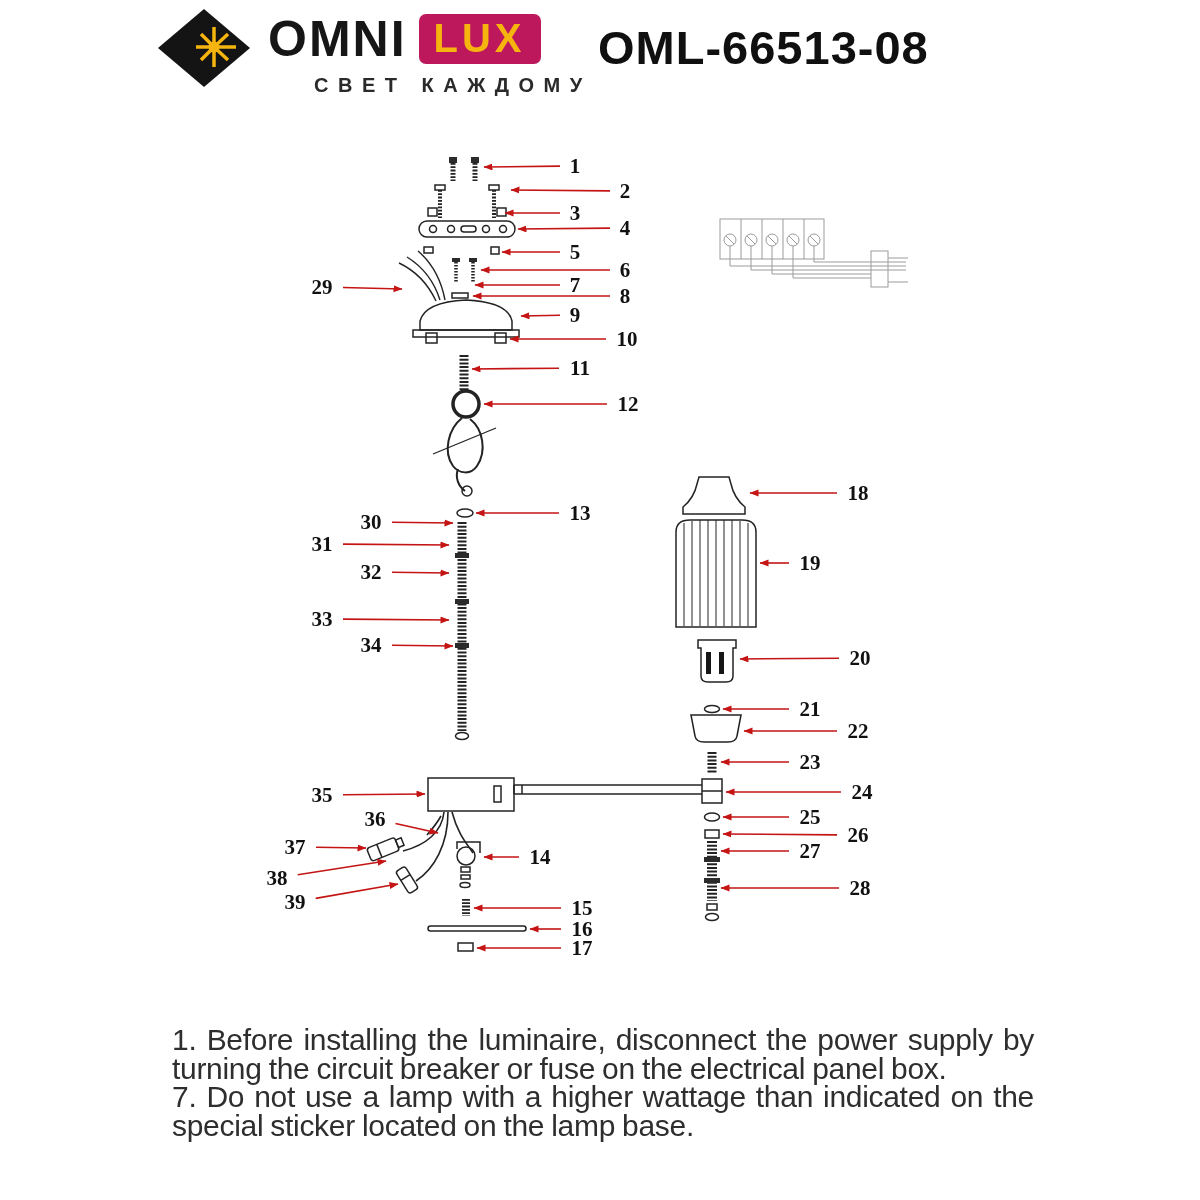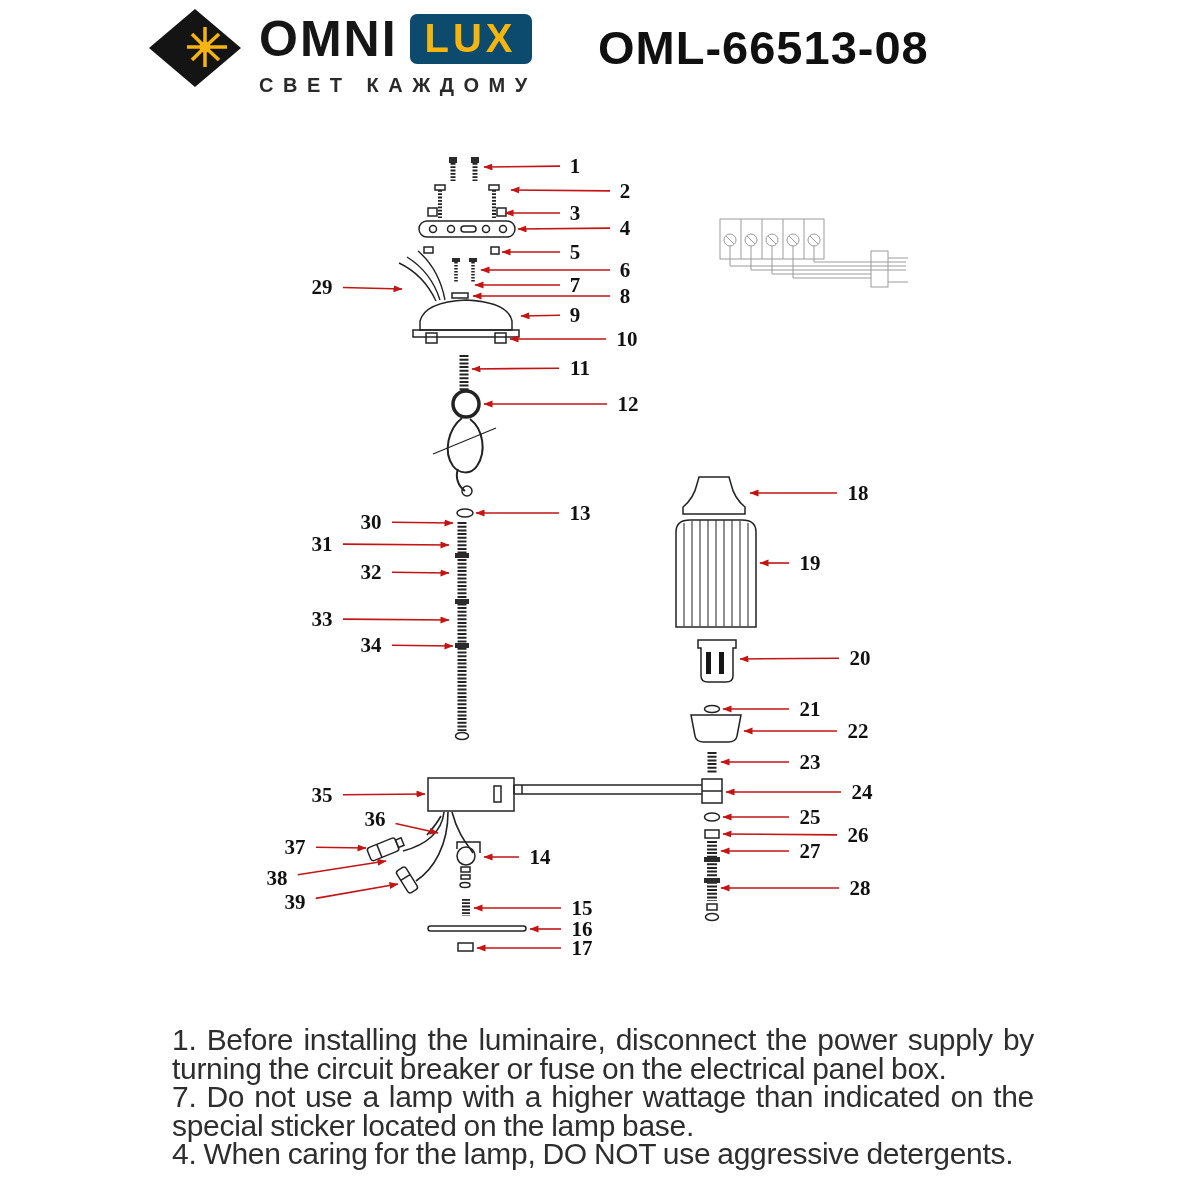--- a/index.html
+++ b/index.html
@@ -1,34 +1,35 @@
 <!DOCTYPE html>
 <html><head>
 <meta charset="utf-8">
 <style>
   html,body { margin:0; padding:0; background:#ffffff; }
   .page {
     position:relative; width:1200px; height:1200px; background:#fff;
     font-family:"Liberation Sans", sans-serif; overflow:hidden;
   }
   
-  .brand { position:absolute; left:147px; top:6px; display:flex; gap:16px; }
+  .brand { position:absolute; left:156px; top:6px; display:flex; gap:16px; }
   .logo-mark { width:96px; height:84px; flex:0 0 auto; }
   .brand-text { padding-top:8px; }
   .brand-row { display:flex; align-items:center; }
   .omni {
     font-weight:bold; font-size:50px; letter-spacing:2px; color:#161616; line-height:1;
   }
   .lux-box {
-    margin-left:12px; background:#0c4a6e; border-radius:7px; padding:4px 15px 6px;
+    margin-left:12px; background:#be185d; border-radius:7px; padding:4px 15px 6px;
   }
   .lux { color:#f6b40e; font-weight:bold; font-size:40px; letter-spacing:4px; line-height:1; }
   .tagline {
     margin-top:10px; font-size:20px; font-weight:bold; letter-spacing:9.5px; color:#2a2a2a;
     white-space:nowrap;
+    margin-left:46px;
   }
   .model {
     position:absolute; left:598px; top:20px;
     font-weight:bold; font-size:47px; letter-spacing:1px; color:#101010; white-space:nowrap;
   }
   
   .diagram { position:absolute; left:0; top:0; width:1200px; height:1200px; }
   .callout-num {
     font-family:"Liberation Serif", serif; font-weight:bold; font-size:21px;
     text-anchor:middle;
@@ -356,16 +357,15 @@
         <text x="277" y="885" class="callout-num" fill="#111111">38</text>
         <line x1="297.7491592329492" y1="874.763892596696" x2="386" y2="861" stroke="#c41414" stroke-width="1.6" marker-end="url(#arrowhead)"></line>
         <text x="295" y="909" class="callout-num" fill="#111111">39</text>
         <line x1="315.6864918006064" y1="898.3848849280494" x2="398" y2="884" stroke="#c41414" stroke-width="1.6" marker-end="url(#arrowhead)"></line>
       </g>
   </svg>
 
   <section class="instructions">
     <p>1. Before installing the luminaire, disconnect the power supply by turning the circuit breaker or fuse on the electrical panel box.</p>
     <p>7. Do not use a lamp with a higher wattage than indicated on the special sticker located on the lamp base.</p>
-    <p>4. When caring for the lamp, DO NOT use aggressive detergents.</p>
   </section>
 
 </div>
 
 </body></html>

